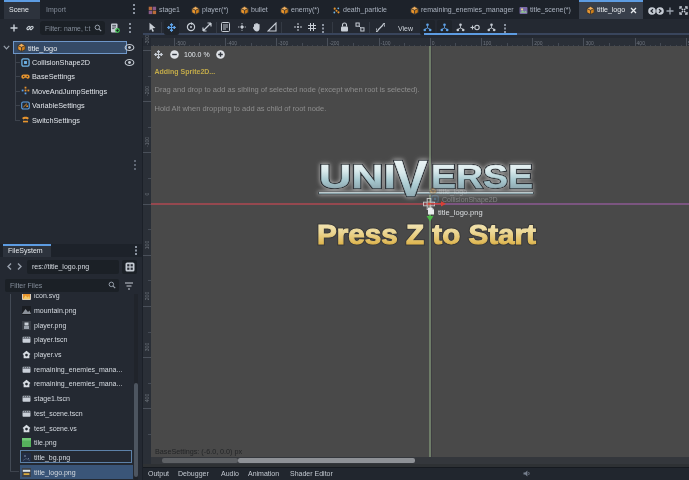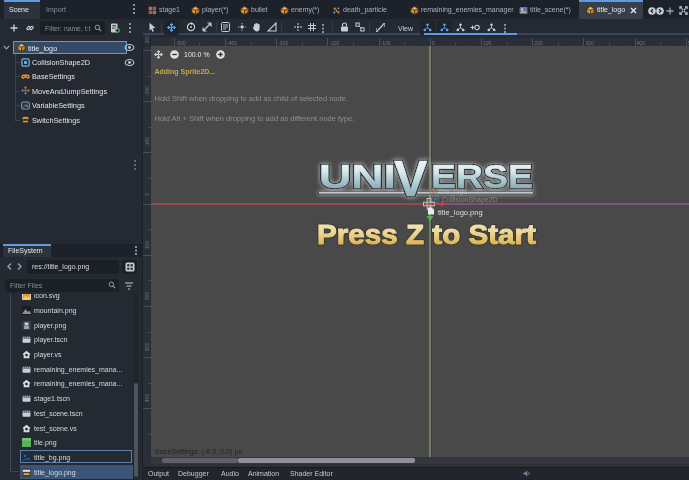--- a/index.html
+++ b/index.html
@@ -600,22 +600,22 @@
       <svg class="abs" style="left:27px;top:12px;" width="9" height="9">
         <circle cx="4.5" cy="4.5" r="4.3" fill="#dfe2e6"></circle>
         <path d="M2.2 4.5 H6.8" stroke="#30353c" stroke-width="1.4"></path>
       </svg>
       <div class="abs" style="left:41px;top:13px;font-size:7px;color:#e4e8ec;white-space:nowrap;">100.0 %</div>
       <svg class="abs" style="left:73px;top:12px;" width="9" height="9">
         <circle cx="4.5" cy="4.5" r="4.3" fill="#dfe2e6"></circle>
         <path d="M2.2 4.5 H6.8 M4.5 2.2 V6.8" stroke="#30353c" stroke-width="1.4"></path>
       </svg>
       <div class="abs" style="left:11.5px;top:29.5px;font-size:7px;font-weight:bold;color:#c2aa49;white-space:nowrap;">Adding Sprite2D...</div>
-      <div class="abs" style="left:11.5px;top:56.3px;font-size:7.5px;color:#8e8e8e;white-space:nowrap;">Hold Shift when dropping to add as child of selected node.</div>
-      <div class="abs" style="left:11.5px;top:75.9px;font-size:7.5px;color:#8e8e8e;white-space:nowrap;">Hold Alt + Shift when dropping to add as different node type.</div>
+      <div class="abs" style="left:11.5px;top:46.5px;font-size:7.5px;color:#8e8e8e;white-space:nowrap;">Drag and drop to add as sibling of selected node (except when root is selected).</div>
+      <div class="abs" style="left:11.5px;top:66.1px;font-size:7.5px;color:#8e8e8e;white-space:nowrap;">Hold Alt when dropping to add as child of root node.</div>
       <div class="abs" style="left:12px;top:409px;font-size:7.2px;color:#232527;white-space:nowrap;">BaseSettings: (-6.0, 0.0) px</div>
       <div class="abs" style="left:8px;top:419px;width:538px;height:7px;background:#34373c;"></div>
       <div class="abs" style="left:19px;top:420px;width:76px;height:5px;background:#5d6064;border-radius:2px;"></div>
       <div class="abs" style="left:95px;top:420px;width:177px;height:5px;background:#8e9196;border-radius:2px;"></div>
       <div class="abs" style="left:0px;top:426px;width:546px;height:3px;background:#2e3134;"></div>
     </div>
 
 <div class="abs" style="left:143px;top:467px;width:546px;height:13px;background:#21262e;border-top:1px solid #161a20;"></div>
 <div class="abs t" style="left:148px;top:470px;color:#c3c9d1;">Output</div>
 <div class="abs t" style="left:178px;top:470px;color:#c3c9d1;">Debugger</div>

